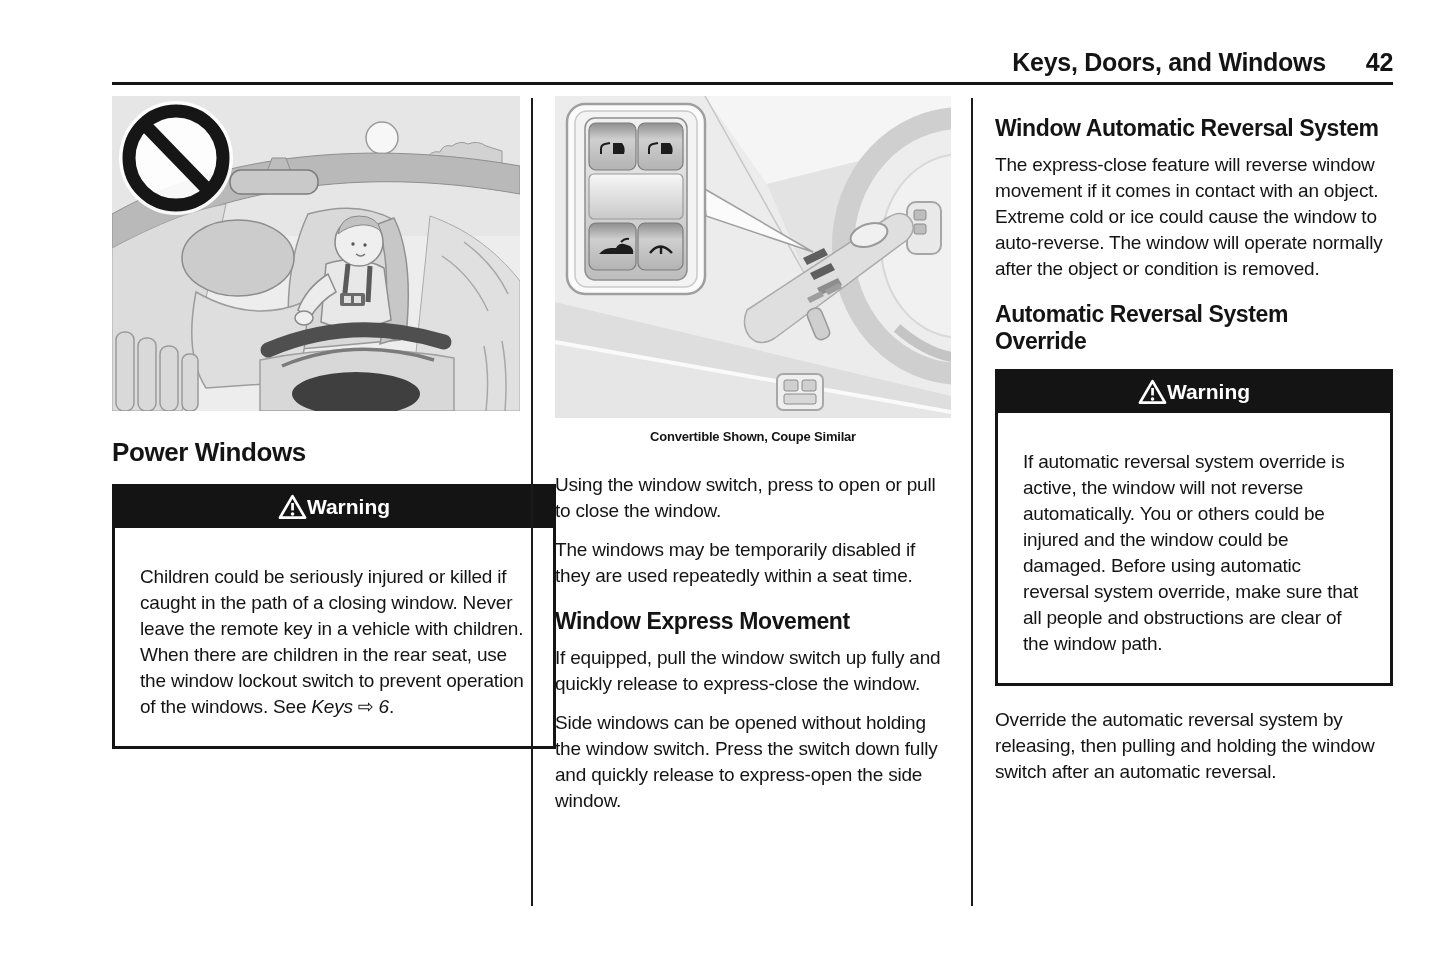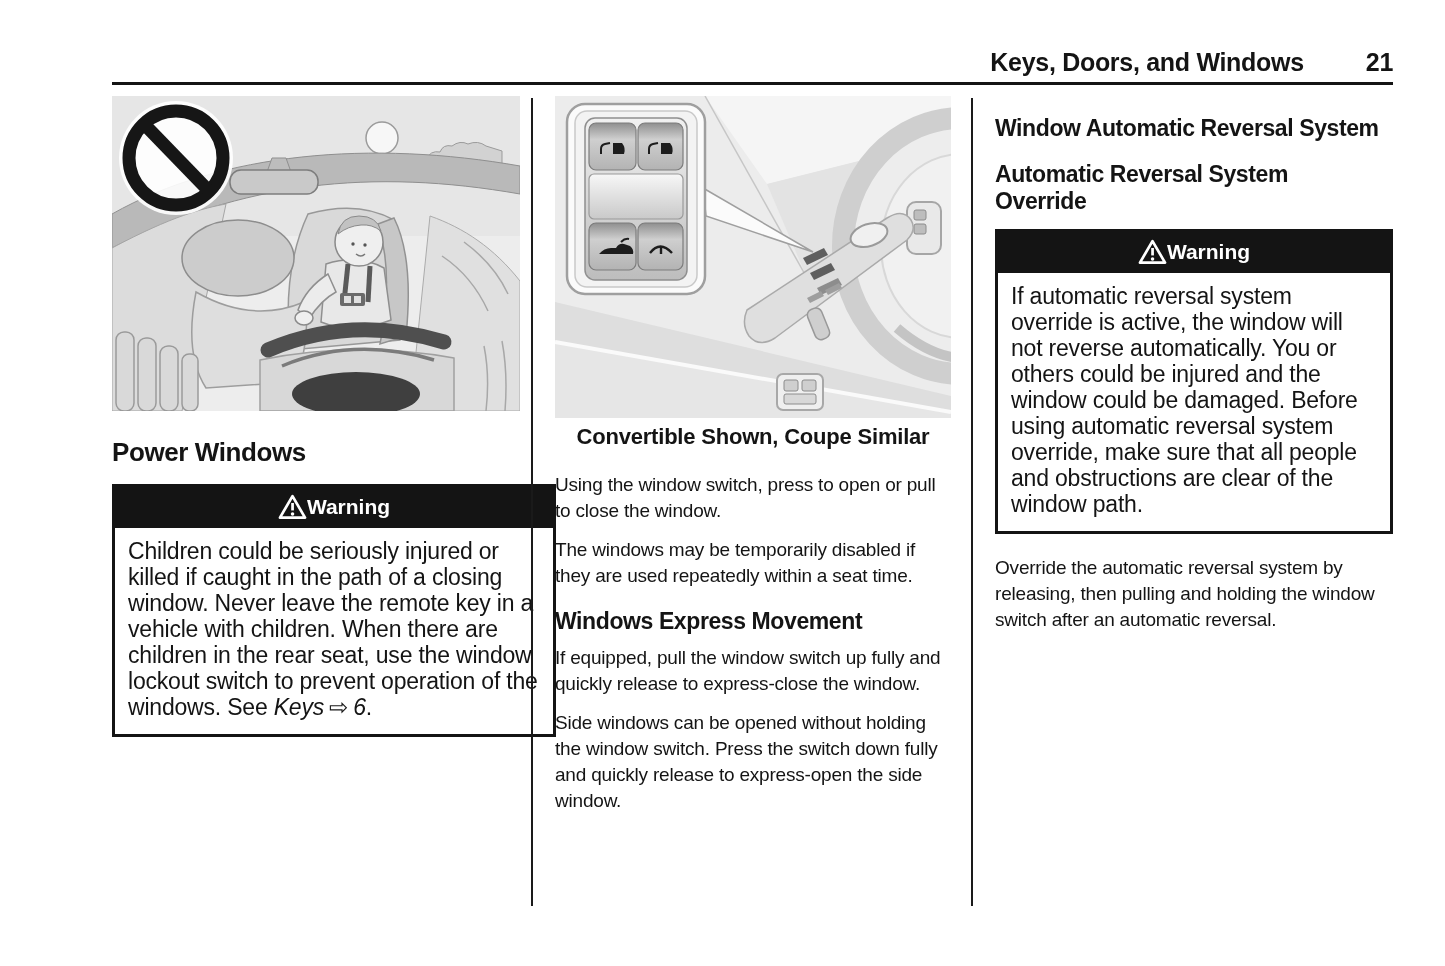--- a/index.html
+++ b/index.html
@@ -1,54 +1,54 @@
 <!DOCTYPE html>
 <html><head>
 <meta charset="utf-8">
 <style>
   html,body{margin:0;padding:0;background:#ffffff;}
   .page{position:relative;width:1445px;height:966px;background:#ffffff;overflow:hidden;
         font-family:"Liberation Sans",sans-serif;color:#141414;}
   
   .page-header{position:absolute;top:48px;left:112px;width:1281px;display:flex;
-               justify-content:flex-end;align-items:baseline;gap:62px;
+               justify-content:flex-end;align-items:baseline;gap:40px;
                font-weight:bold;font-size:25px;letter-spacing:-0.3px;}
   .header-rule{position:absolute;top:82px;left:112px;width:1281px;height:3px;background:#141414;}
   
   .col{position:absolute;top:96px;}
   .col1{left:112px;width:444px;}
   .col2{left:555px;width:396px;}
   .col3{left:995px;width:398px;}
   .divider{position:absolute;top:98px;width:2px;height:808px;background:#1a1a1a;}
   .div1{left:531px;}
   .div2{left:971px;}
   
   p{margin:0 0 13px 0;font-size:19px;line-height:26px;letter-spacing:-0.2px;}
   .h-section{margin:26px 0 14px 0;font-size:26px;line-height:30px;font-weight:bold;letter-spacing:-0.4px;}
   .h-sub{margin:19px 9px 10px 0;font-size:23px;line-height:27px;font-weight:bold;letter-spacing:-0.4px;}
   .figure{margin:0;padding:0;line-height:0;}
-  .caption{margin:6px 0 22px 0;text-align:center;font-weight:bold;font-size:22px;line-height:26px;letter-spacing:-0.2px;}
+  .caption{margin:6px 0 22px 0;text-align:center;font-weight:bold;font-size:13px;line-height:26px;letter-spacing:-0.2px;}
   i{font-style:italic;}
   .xarrow{margin:0 5px;font-style:normal;}
   
   .warning-box{border:3px solid #141414;margin:17px 0 21px 0;background:#ffffff;}
   .warning-head{background:#141414;color:#ffffff;display:flex;align-items:center;justify-content:center;
                 gap:0;padding:7px 4px 8px 4px;font-size:21px;font-weight:bold;}
   .warning-head svg{display:block;}
-  .warning-body{margin:0;padding:10px 13px 14px 13px;font-size:23px;line-height:26px;letter-spacing:-0.2px;}
+  .warning-body{margin:12px;padding:24px 13px 14px 13px;font-size:19px;line-height:26px;letter-spacing:-0.2px;}
   .col2 p.first, .col3 p.first{margin-top:2px;}
 </style>
 </head>
 <body>
 
 <div class="page">
 
   <div class="page-header">
     <span>Keys, Doors, and Windows</span>
-    <span>21</span>
+    <span>42</span>
   </div>
   <div class="header-rule"></div>
 
   <div class="col col1">
 
     <figure class="figure">
       <svg width="408" height="315" viewBox="0 0 408 315" xmlns="http://www.w3.org/2000/svg">
         <rect width="408" height="315" fill="#ededed"></rect>
         <rect x="0" y="0" width="408" height="140" fill="#e6e6e6"></rect>
         <circle cx="270" cy="42" r="16" fill="#f7f7f7" stroke="#9b9b9b" stroke-width="1.5"></circle>
@@ -189,33 +189,34 @@
           </g>
         </g>
       </svg>
     </figure>
 
     <p class="caption">Convertible Shown, Coupe Similar</p>
 
     <p class="first">Using the window switch, press to open or pull to close the window.</p>
     <p>The windows may be temporarily disabled if they are used repeatedly within a seat time.</p>
 
-    <h3 class="h-sub">Windows Express Movement</h3>
+    <h3 class="h-sub">Window Express Movement</h3>
 
     <p>If equipped, pull the window switch up fully and quickly release to express-close the window.</p>
     <p>Side windows can be opened without holding the window switch. Press the switch down fully and quickly release to express-open the side window.</p>
   </div>
 
   <div class="divider div2"></div>
 
   <div class="col col3">
 
 
     <h3 class="h-sub">Window Automatic Reversal System</h3>
 
+    <p>The express-close feature will reverse window movement if it comes in contact with an object. Extreme cold or ice could cause the window to auto-reverse. The window will operate normally after the object or condition is removed.</p>
 
     <h3 class="h-sub">Automatic Reversal System Override</h3>
 
     <section class="warning-box" style="margin-top:14px;">
       <div class="warning-head">
         <svg width="29" height="26" viewBox="0 0 24 22">
           <path d="M12 1.8 L22.6 20 L1.4 20 Z" fill="none" stroke="#ffffff" stroke-width="2.3" stroke-linejoin="round"></path>
           <rect x="10.9" y="7.6" width="2.3" height="6.3" fill="#ffffff"></rect>
           <circle cx="12.05" cy="17" r="1.5" fill="#ffffff"></circle>
         </svg>

